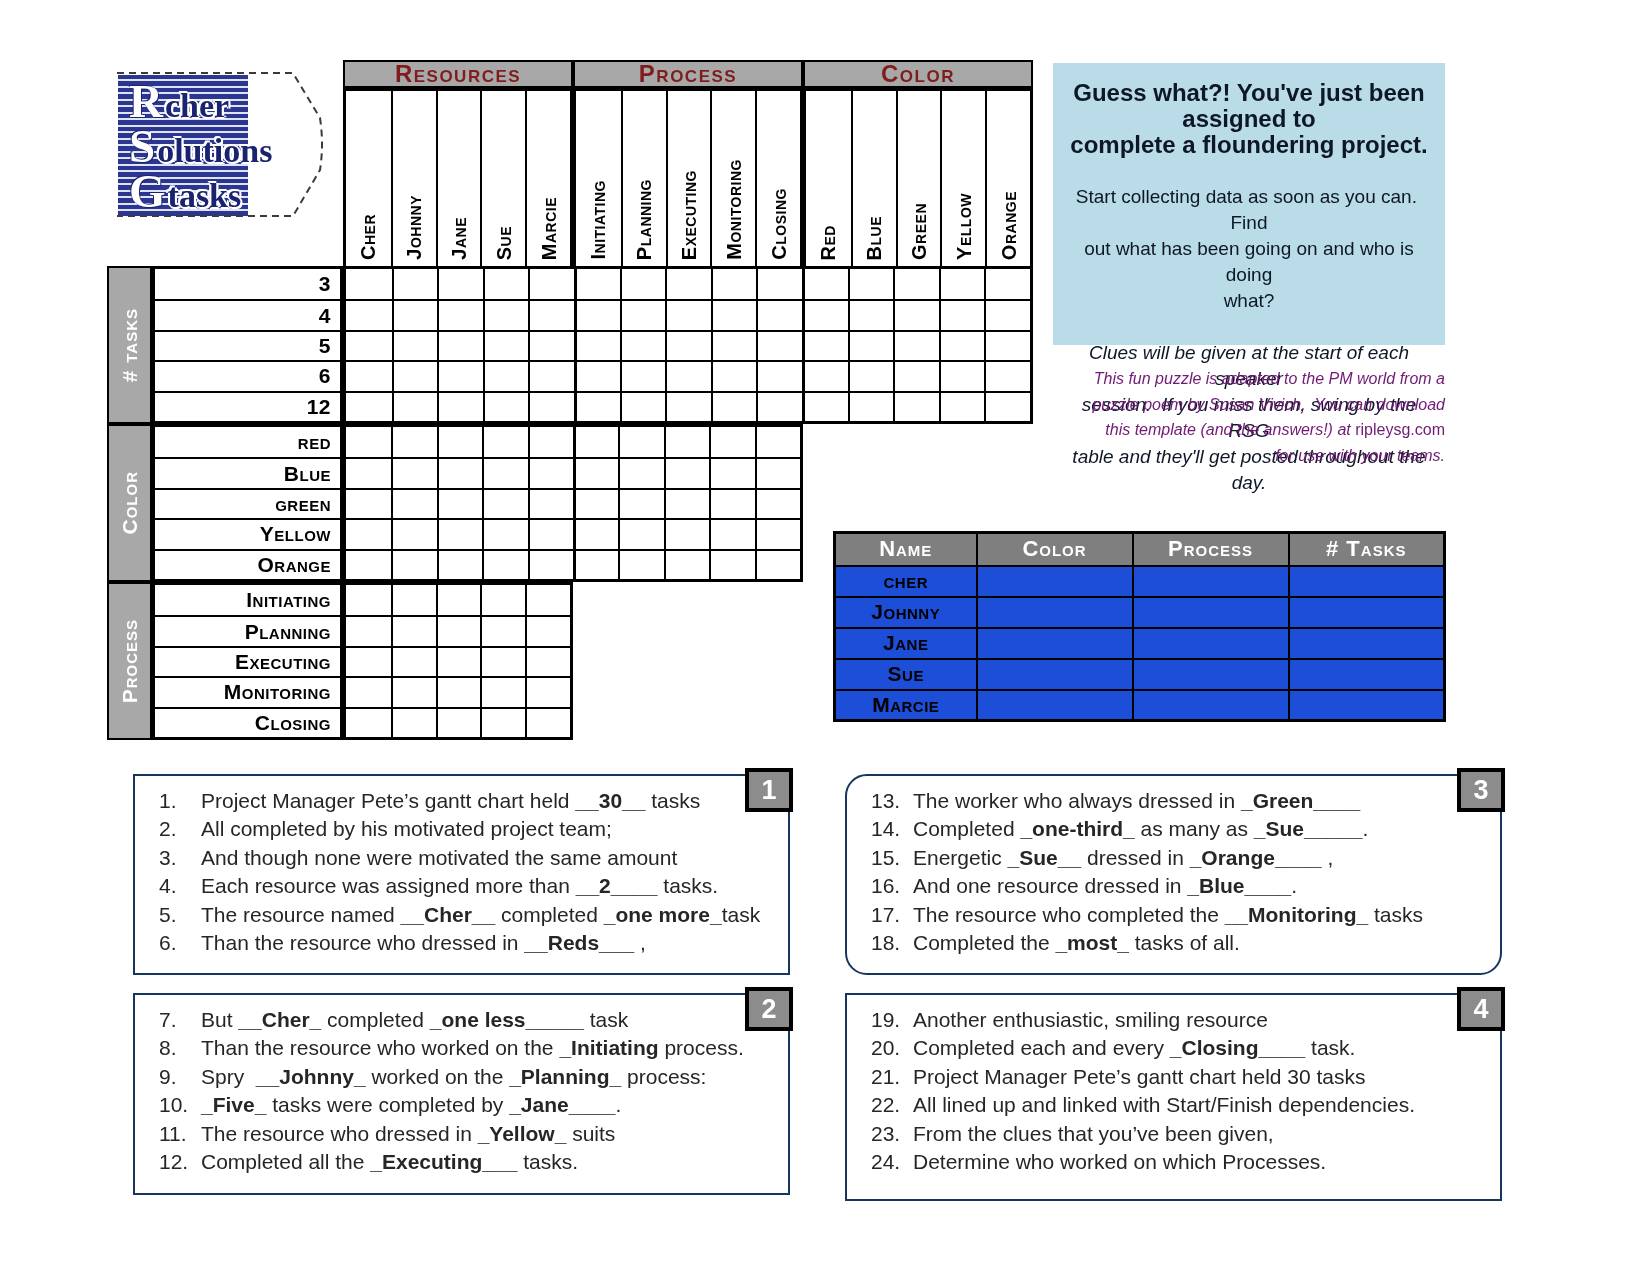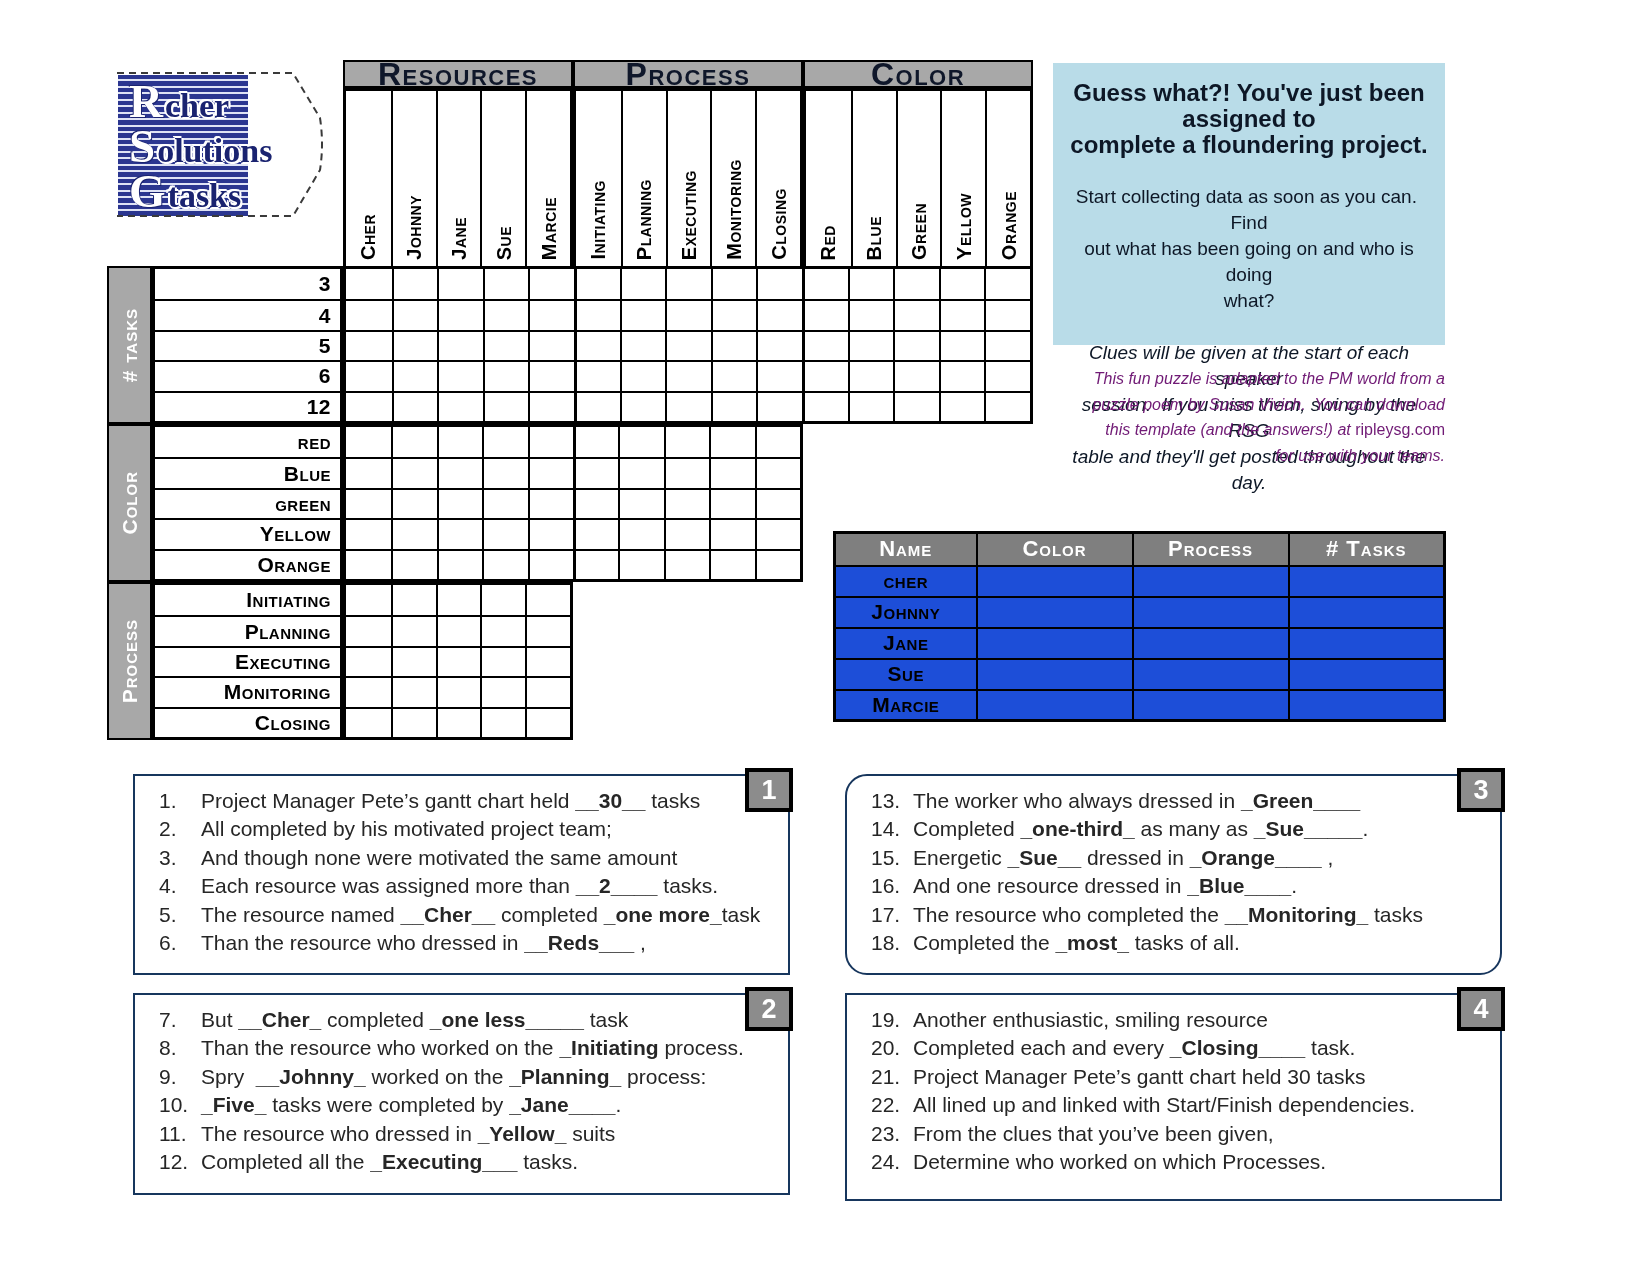--- a/index.html
+++ b/index.html
@@ -13,22 +13,22 @@
   .logo .stripes{position:absolute;left:5px;top:9px;width:130px;height:141px;
     background:repeating-linear-gradient(180deg,#2b3690 0 4.5px,#dfe3f5 4.5px 6.5px)}
   .logo svg{position:absolute;left:0;top:0}
   .logorow{position:absolute;left:16px;white-space:nowrap;font-family:"Liberation Serif",serif}
   .logorow .initial{font-size:47px;line-height:46px;font-weight:bold;color:#fff;
     text-shadow:1px 1px 0 #1a2370,-1px -1px 0 #1a2370}
   .logorow .word{font-size:34px;font-weight:bold;color:#1a2370;margin-left:2px;
     text-shadow:-2px 0 0 #fff,2px 0 0 #fff,0 -2px 0 #fff,0 2px 0 #fff,2px 2px 0 #fff,-2px -2px 0 #fff}
 
   
-  .hbar{height:28px;background:var(--header-gray);border:2px solid #000;color:#0f172a;
-    font-weight:bold;font-variant:small-caps;font-size:32px;letter-spacing:1.5px;
+  .hbar{height:28px;background:var(--header-gray);border:2px solid #000;color:#7f1d1d;
+    font-weight:bold;font-variant:small-caps;font-size:24px;letter-spacing:1.5px;
     display:flex;align-items:center;justify-content:center}
   .vlabels{display:grid;grid-template-columns:repeat(5,1fr);border:3px solid #000;border-bottom:none;background:#fff}
   .vcell{display:flex;justify-content:center;align-items:flex-end;border-left:2px solid #000;overflow:hidden}
   .vcell:first-child{border-left:none}
   .vlabel{writing-mode:vertical-rl;transform:rotate(180deg);font-weight:bold;font-variant:small-caps;
     font-size:20px;line-height:20px;letter-spacing:.5px;margin-bottom:6px;white-space:nowrap}
   .band{background:var(--header-gray);border:2px solid #000;display:flex;align-items:center;justify-content:center}
   .band .vlabel{color:#fff;font-size:21px;letter-spacing:1px;margin:0}
   .rowlabels{display:grid;grid-template-rows:repeat(5,1fr);border:3px solid #000;background:#fff}
   .rowlabel{display:flex;align-items:center;justify-content:flex-end;padding-right:9px;border-top:2px solid #000;

